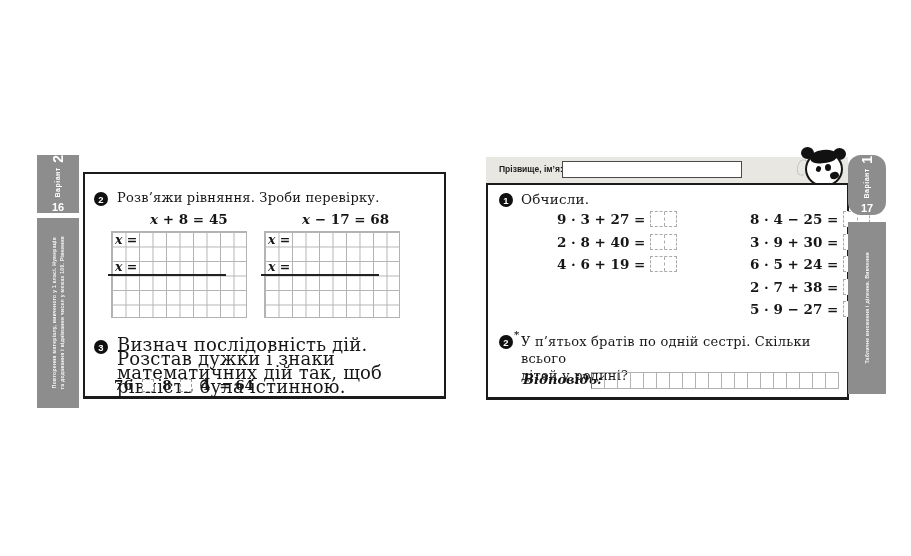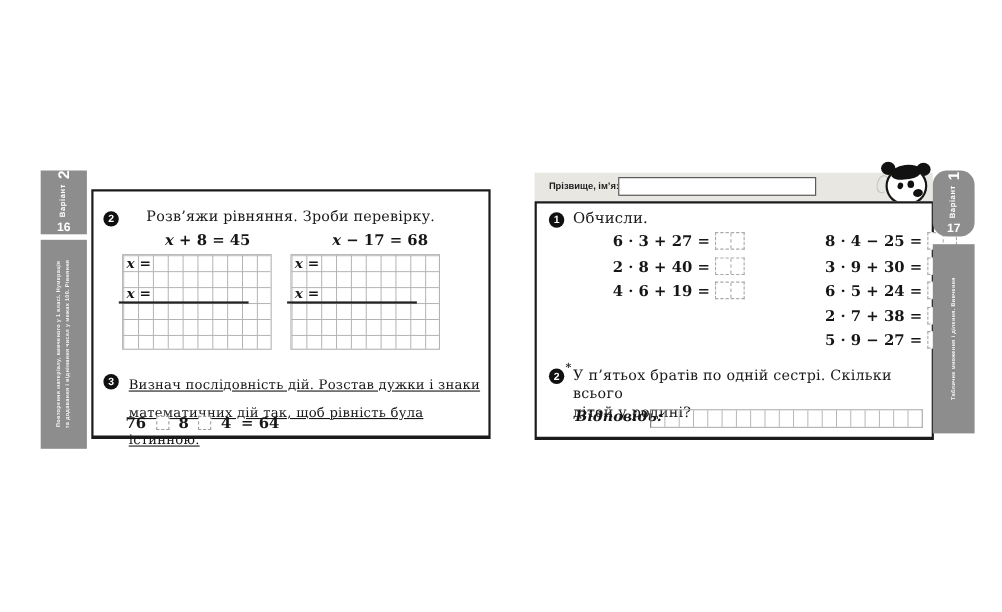--- a/index.html
+++ b/index.html
@@ -105,38 +105,38 @@
     <span class="vtext"><span class="vword">Варіант</span>&nbsp;<span class="vnum">2</span></span>
     <span class="pgnum">16</span>
   </div>
   <div class="tab section-tab" id="tab-l2">
     <span class="section-line">Повторення матеріалу, вивченого у 1 класі. Нумерація</span>
     <span class="section-line">та додавання і віднімання чисел у межах 100. Рівняння</span>
   </div>
 
   <div class="page" id="page-left">
     <div class="badge abs" style="left:9px; top:18px;">2</div>
-    <div class="task-title abs" style="left:32px; top:16px;margin-left:16px;">Розв’яжи рівняння. Зроби перевірку.</div>
+    <div class="task-title abs" style="left:32px; top:16px;">Розв’яжи рівняння. Зроби перевірку.</div>
 
     <span class="eq eq-var abs" style="left:29px; top:37px;">x + 8 = 45</span>
     <span class="eq eq-var abs" style="left:181px; top:37px;">x − 17 = 68</span>
 
     <div class="work-grid" style="left:26px; top:57px;">
       <span class="xlabel eq-var r1">x =</span>
       <span class="xlabel eq-var r2">x =</span>
       <div class="heavy-line"></div>
     </div>
     <div class="work-grid" style="left:179px; top:57px;">
       <span class="xlabel eq-var r1">x =</span>
       <span class="xlabel eq-var r2">x =</span>
       <div class="heavy-line"></div>
     </div>
 
     <div class="badge abs" style="left:9px; top:166px;">3</div>
-    <div class="task-title abs" style="left:32px; top:164px; line-height:25px; font-size:12px;text-decoration:underline;">
+    <div class="task-title abs" style="left:32px; top:164px; line-height:14px; font-size:18px;">
       <div>Визнач послідовність дій. Розстав дужки і знаки</div>
       <div>математичних дій так, щоб рівність була істинною.</div>
     </div>
 
     <div class="abs" style="left:29px; top:203px; font-size:13.5px; font-weight:bold; white-space:nowrap;">
       <span>76</span>
       <span class="small-box" style="margin:0 4px;"></span>
       <span>8</span>
       <span class="small-box" style="margin:0 4px;"></span>
       <span>4</span>
@@ -158,21 +158,21 @@
     <div class="eye-l"></div>
     <div class="eye-r"></div>
     <div class="cheek"></div>
   </div>
 
   <div class="page" id="page-right">
     <div class="badge abs" style="left:11px; top:8px;">1</div>
     <div class="task-title abs" style="left:33px; top:6px; font-size:13.5px;">Обчисли.</div>
 
     <div class="ex-col" style="left:33px; top:23px;">
-      <div class="ex-row"><span class="eq">6 · 3 + 27 =</span><span class="ans-box"></span></div>
+      <div class="ex-row"><span class="eq">9 · 3 + 27 =</span><span class="ans-box"></span></div>
       <div class="ex-row"><span class="eq">2 · 8 + 40 =</span><span class="ans-box"></span></div>
       <div class="ex-row"><span class="eq">4 · 6 + 19 =</span><span class="ans-box"></span></div>
     </div>
     <div class="ex-col" style="left:226px; top:23px;">
       <div class="ex-row"><span class="eq">8 · 4 − 25 =</span><span class="ans-box"></span></div>
       <div class="ex-row"><span class="eq">3 · 9 + 30 =</span><span class="ans-box"></span></div>
       <div class="ex-row"><span class="eq">6 · 5 + 24 =</span><span class="ans-box"></span></div>
       <div class="ex-row"><span class="eq">2 · 7 + 38 =</span><span class="ans-box"></span></div>
       <div class="ex-row"><span class="eq">5 · 9 − 27 =</span><span class="ans-box"></span></div>
     </div>

